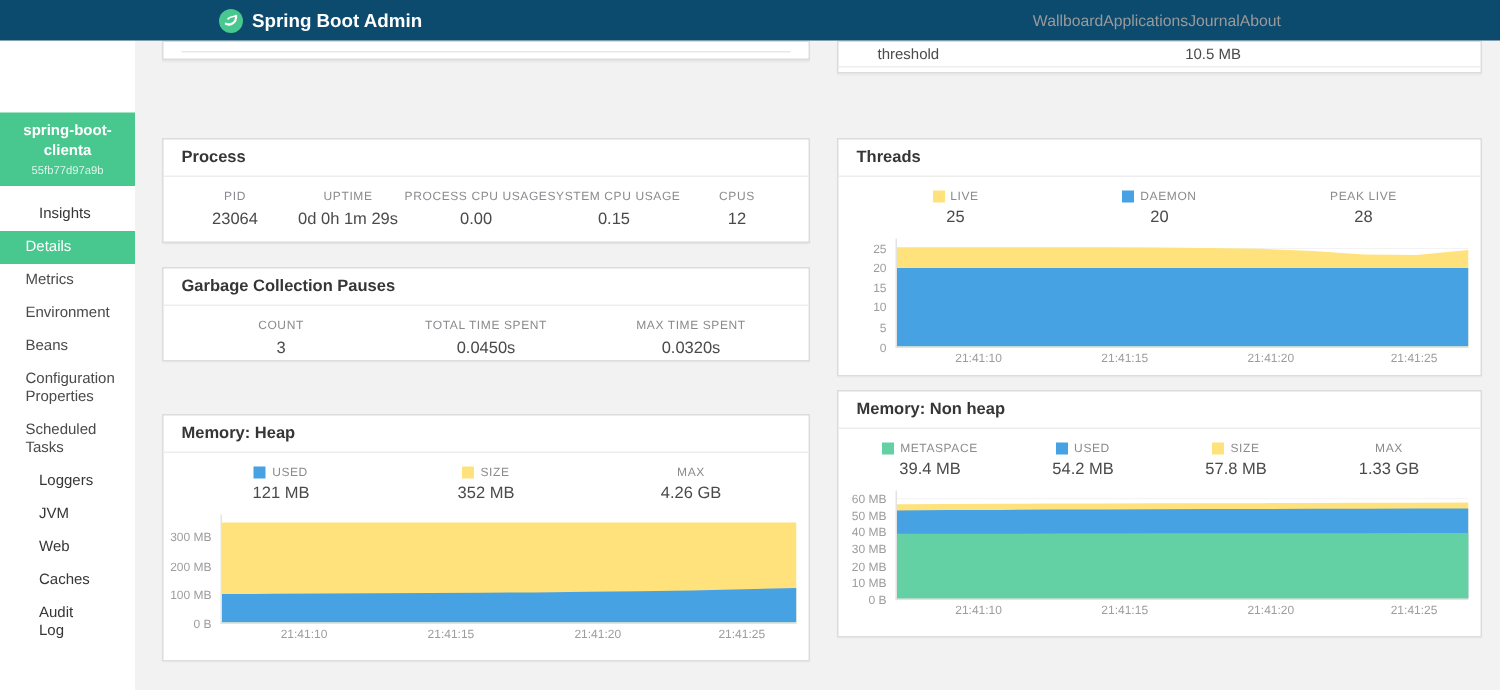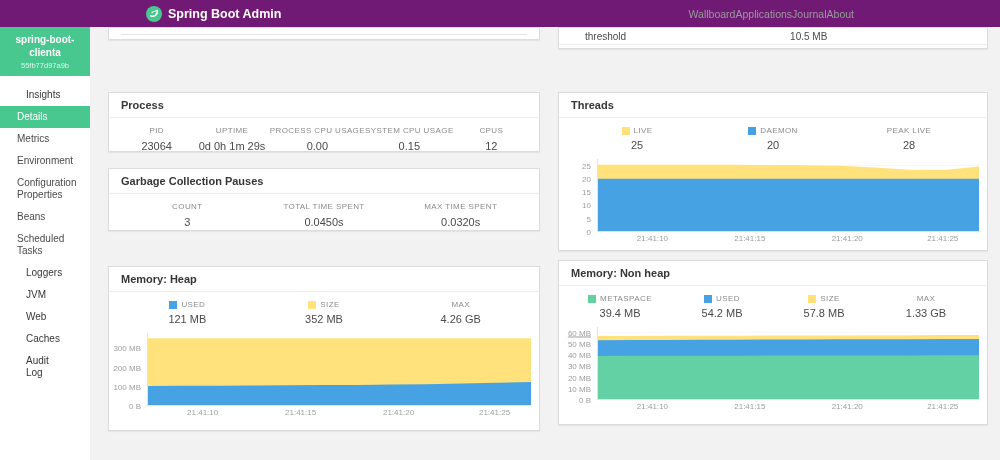--- a/index.html
+++ b/index.html
@@ -2,29 +2,29 @@
 <html><head>
 <meta charset="utf-8">
 <style>
   * { box-sizing: border-box; }
   html,body { margin:0; padding:0; }
   body {
     width:1000px; height:460px; overflow:hidden; position:relative;
     font-family:"Liberation Sans", sans-serif; background:#f2f2f2;
   }
   
-  .navbar { position:absolute; top:0; left:0; right:0; height:27px; background:#701a75;
+  .navbar { position:absolute; top:0; left:0; right:0; height:27px; background:#0c4a6e;
             display:flex; align-items:center; z-index:5; }
   .brand { display:flex; align-items:center; gap:6px; margin-left:146px; }
   .brand-title { color:#fff; font-size:12.5px; font-weight:bold; }
   .nav-links { position:absolute; right:146px; top:0; height:27px; display:flex; align-items:center; }
   .nav-link { color:#9a9a9a; font-size:10.5px; cursor:pointer; white-space:nowrap; }
   
   .sidebar { position:absolute; top:27px; left:0; bottom:0; width:90px; background:#fff; }
-  .instance { background:#48c78e; color:#fff; text-align:center; padding:7px 2px 6px; cursor:pointer; }
+  .instance { background:#48c78e; color:#fff; text-align:center; padding:7px 2px 6px; cursor:pointer;margin-top:48px; }
   .instance-name { font-size:10px; font-weight:bold; line-height:1.25; }
   .instance-id { font-size:7.5px; color:#d9f6e9; margin-top:2px; }
   .side-nav { padding-top:8px; }
   .side-item { font-size:10px; color:#4a4a4a; padding:5px 26px; line-height:1.2; cursor:pointer; }
   .side-item.top { color:#363636; }
   .side-item.sub { padding-left:17px; }
   .side-item.active { background:#48c78e; color:#fff; }
   
   .content { position:absolute; left:90px; top:27px; right:0; bottom:0; background:#f2f2f2;
              display:flex; gap:18px; padding:0 12px 0 18px; overflow:hidden; }
@@ -55,21 +55,21 @@
   
   .chart { padding:6px 8px 2px 2px; }
   .chart-main { display:flex; height:73px; }
   .yaxis { position:relative; width:36px; flex:none; }
   .ytick { position:absolute; right:6px; transform:translateY(-50%); font-size:8px; color:#9d9d9d; white-space:nowrap; }
   .plot { flex:1; position:relative; border-left:1px solid #e3e3e3; border-bottom:1px solid #e3e3e3; }
   .plot svg { position:absolute; left:0; top:0; width:100%; height:100%; display:block; }
   .xaxis { position:relative; height:13px; margin-left:36px; }
   .xtick { position:absolute; top:2px; transform:translateX(-50%); font-size:8px; color:#9d9d9d; white-space:nowrap; }
   
-  .card-process { margin-top:52px; height:60px; }
+  .card-process { margin-top:52px; height:70px; }
   .card-gc      { margin-top:16px; height:63px; }
   .card-heap    { margin-top:35px; height:165px; }
   .card-threads { margin-top:43px; height:159px; }
   .card-nonheap { margin-top:9px; height:165px; }
 </style>
 </head>
 <body>
 
 <header class="navbar">
   <div class="brand">
@@ -94,22 +94,22 @@
       <div>spring-boot-</div>
       <div>clienta</div>
     </div>
     <div class="instance-id">55fb77d97a9b</div>
   </div>
   <nav class="side-nav">
       <div class="side-item top">Insights</div>
       <div class="side-item sub active">Details</div>
       <div class="side-item sub">Metrics</div>
       <div class="side-item sub">Environment</div>
+      <div class="side-item sub">Beans</div>
       <div class="side-item sub">Configuration Properties</div>
-      <div class="side-item sub">Beans</div>
       <div class="side-item sub">Scheduled Tasks</div>
       <div class="side-item top">Loggers</div>
       <div class="side-item top">JVM</div>
       <div class="side-item top">Web</div>
       <div class="side-item top">Caches</div>
       <div class="side-item top">Audit Log</div>
     </nav>
 </aside>
 
 <main class="content">
@@ -314,21 +314,21 @@
         </div>
       <div class="chart">
         <div class="chart-main">
           <div class="yaxis">
               <span class="ytick" style="top: 100%;">0 B</span>
               <span class="ytick" style="top: 84.6154%;">10 MB</span>
               <span class="ytick" style="top: 69.2308%;">20 MB</span>
               <span class="ytick" style="top: 53.8462%; text-align: right;">30 MB</span>
               <span class="ytick" style="top: 38.4615%;">40 MB</span>
               <span class="ytick" style="top: 23.0769%;">50 MB</span>
-              <span class="ytick" style="top: 7.69231%; text-decoration: underline;">60 MB</span>
+              <span class="ytick" style="top: 7.69231%;">60 MB</span>
             </div>
           <div class="plot">
               <svg viewBox="0 0 100 100" preserveAspectRatio="none">
                 <rect x="0" y="99.7" width="100" height="0.6" fill="#ececec"></rect>
                 <rect x="0" y="84.31538461538462" width="100" height="0.6" fill="#ececec"></rect>
                 <rect x="0" y="68.93076923076923" width="100" height="0.6" fill="#ececec"></rect>
                 <rect x="0" y="53.54615384615385" width="100" height="0.6" fill="#ececec"></rect>
                 <rect x="0" y="38.16153846153846" width="100" height="0.6" fill="#ececec"></rect>
                 <rect x="0" y="22.776923076923065" width="100" height="0.6" fill="#ececec"></rect>
                 <rect x="0" y="7.392307692307694" width="100" height="0.6" fill="#ececec"></rect>

